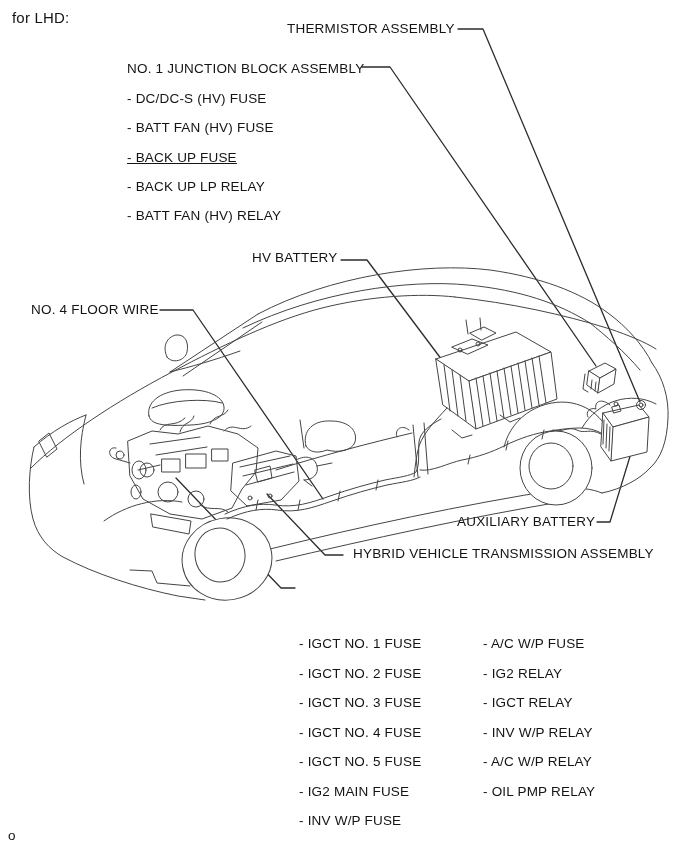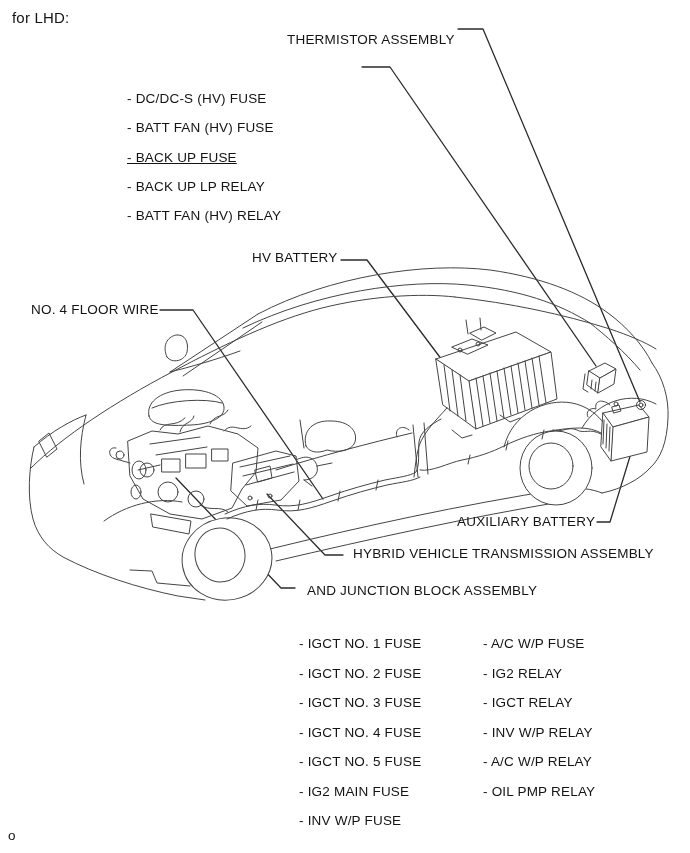--- a/index.html
+++ b/index.html
@@ -181,35 +181,35 @@
       <path d="M340,491 L338,501"></path>
       <path d="M378,480 L376,490"></path>
       <path d="M470,455 L468,464"></path>
       <path d="M508,441 L506,450"></path>
       <path d="M544,430 L542,439"></path>
     </g>
   </svg>
 
   <div class="lbl lbl-lg" style="left:12px;top:10px;">for LHD:</div>
 
-  <div class="lbl" style="left:287px;top:32px;">THERMISTOR ASSEMBLY</div>
-
+  <div class="lbl" style="left:287px;top:21px;">THERMISTOR ASSEMBLY</div>
+
+  <div class="lbl" style="left:127px;top:61px;">NO. 1 JUNCTION BLOCK ASSEMBLY</div>
   <div class="lbl" style="left:127px;top:91px;">- DC/DC-S (HV) FUSE</div>
   <div class="lbl" style="left:127px;top:120px;">- BATT FAN (HV) FUSE</div>
   <div class="lbl" style="left:127px;top:150px;text-decoration:underline;">- BACK UP FUSE</div>
   <div class="lbl" style="left:127px;top:179px;">- BACK UP LP RELAY</div>
   <div class="lbl" style="left:127px;top:208px;">- BATT FAN (HV) RELAY</div>
 
   <div class="lbl" style="left:252px;top:250px;">HV BATTERY</div>
   <div class="lbl" style="left:31px;top:302px;">NO. 4 FLOOR WIRE</div>
   <div class="lbl" style="left:457px;top:514px;">AUXILIARY BATTERY</div>
   <div class="lbl" style="left:353px;top:546px;">HYBRID VEHICLE TRANSMISSION ASSEMBLY</div>
 
   <div class="lbl" style="left:307px;top:579px;">
-    <span style="display:block;margin-top:4px;">AND JUNCTION BLOCK ASSEMBLY</span>
   </div>
 
   <div class="col list" style="left:299px;top:636px;">
     <span class="lbl lbl-item">- IGCT NO. 1 FUSE</span>
     <span class="lbl lbl-item">- IGCT NO. 2 FUSE</span>
     <span class="lbl lbl-item">- IGCT NO. 3 FUSE</span>
     <span class="lbl lbl-item">- IGCT NO. 4 FUSE</span>
     <span class="lbl lbl-item">- IGCT NO. 5 FUSE</span>
     <span class="lbl lbl-item">- IG2 MAIN FUSE</span>
     <span class="lbl lbl-item">- INV W/P FUSE</span>

